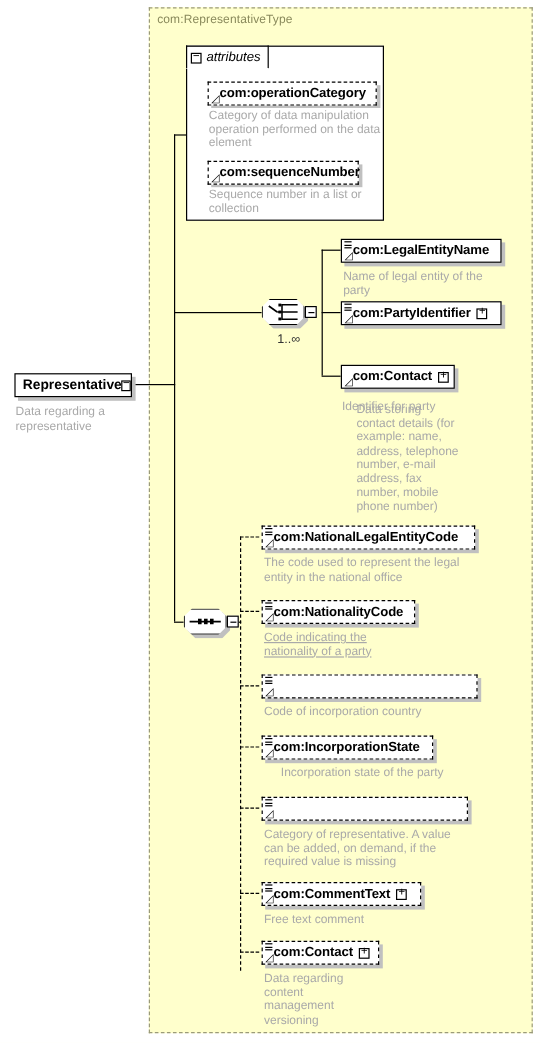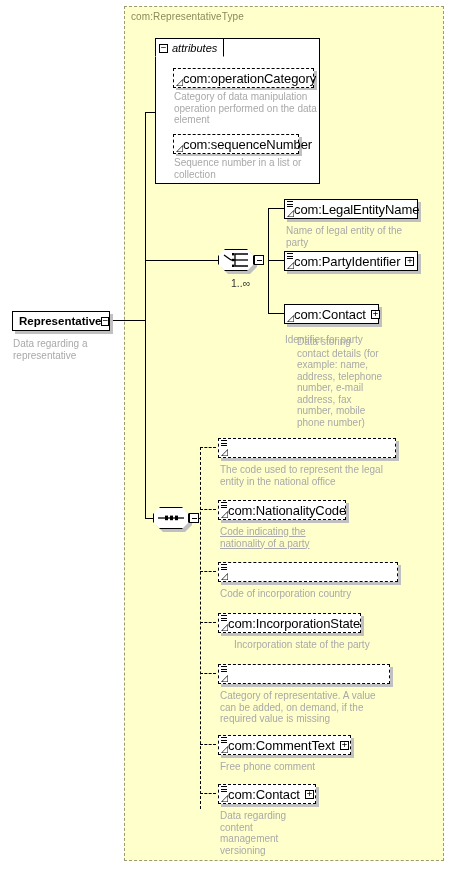--- a/index.html
+++ b/index.html
@@ -33,21 +33,21 @@
     display:inline-flex;align-items:center;justify-content:center;
     font-size:9px;line-height:7px;color:#000;box-sizing:border-box;
     font-family:"DejaVu Sans Mono",monospace;
   }
   .exp-box i{font-style:normal;position:relative;top:-1px;}
 
   
   .node{position:absolute;box-sizing:border-box;background:#ffffff;
         height:20px;display:flex;align-items:center;
         padding:0 5px 0 9px;white-space:nowrap;}
-  .node .nm{font-size:13px;font-weight:normal;color:#000;letter-spacing:-.1px;}
+  .node .nm{font-size:11px;font-weight:bold;color:#000;letter-spacing:-.1px;}
   .node.solid{border:1px solid #000;}
   .node.dashed{border:1px dashed #000;}
   .node-shadow{position:absolute;background:#c0c0c0;z-index:0;}
 
   
   .seq-glyph{position:absolute;left:2px;top:1px;width:6px;height:6px;
      border-top:1px solid #000;border-bottom:1px solid #000;
      box-sizing:border-box;}
   .seq-glyph:after{content:"";position:absolute;left:0;top:2px;width:100%;
      border-top:1px solid #000;}
@@ -226,20 +226,21 @@
 <div class="ln dash-h" style="left:200px;top:571px;width:16px;"></div>
 <div class="ln dash-h" style="left:200px;top:622px;width:16px;"></div>
 <div class="ln dash-h" style="left:200px;top:673px;width:16px;"></div>
 <div class="ln dash-h" style="left:200px;top:744px;width:16px;"></div>
 <div class="ln dash-h" style="left:200px;top:793px;width:16px;"></div>
 
 <div class="node-shadow" style="left:221px;top:441px;width:178px;height:20px;"></div>
 <div class="node dashed" style="left:218px;top:438px;width:178px;">
   <span class="seq-glyph"></span>
   <span class="arw">◿</span>
+  <span class="nm">com:NationalLegalEntityCode</span>
 </div>
 <div class="doc" style="left:220px;top:464px;width:190px;">The code used to represent the legal
 entity in the national office</div>
 
 <div class="node-shadow" style="left:221px;top:503px;width:128px;height:20px;"></div>
 <div class="node dashed" style="left:218px;top:500px;width:128px;">
   <span class="seq-glyph"></span>
   <span class="arw">◿</span>
   <span class="nm">com:NationalityCode</span>
 </div>
@@ -272,21 +273,21 @@
 
 <div class="node-shadow" style="left:221px;top:738px;width:133px;height:20px;"></div>
 <div class="node dashed" style="left:218px;top:735px;width:133px;">
   <span class="seq-glyph"></span>
   <span class="arw">◿</span>
   <span class="nm">com:CommentText</span>
   <span class="plus-box">
       <i>+</i>
     </span>
 </div>
-<div class="doc" style="left:220px;top:761px;width:190px;">Free phone comment</div>
+<div class="doc" style="left:220px;top:761px;width:190px;">Free text comment</div>
 
 <div class="node-shadow" style="left:221px;top:787px;width:98px;height:20px;"></div>
 <div class="node dashed" style="left:218px;top:784px;width:98px;">
   <span class="seq-glyph"></span>
   <span class="arw">◿</span>
   <span class="nm">com:Contact</span>
   <span class="plus-box">
       <i>+</i>
     </span>
 </div>

